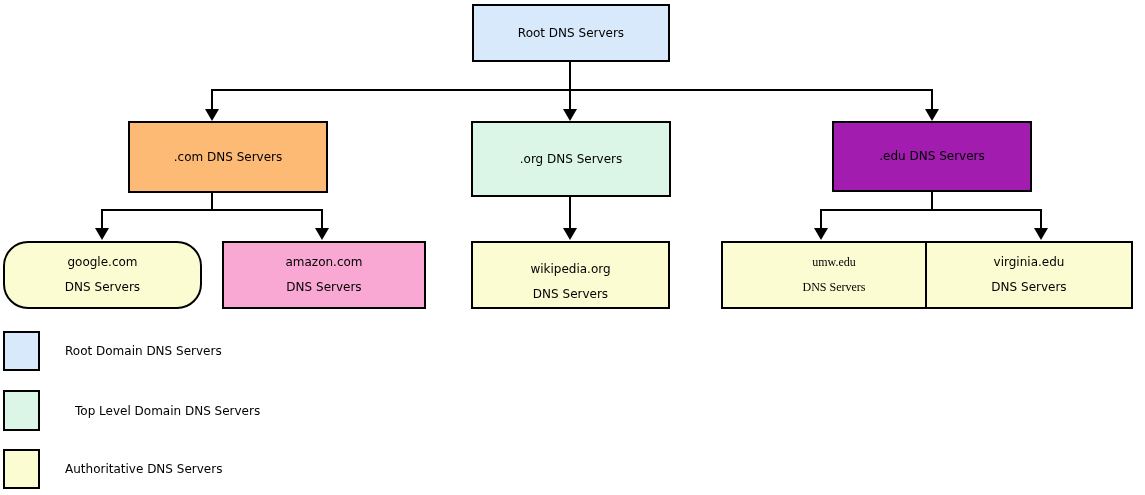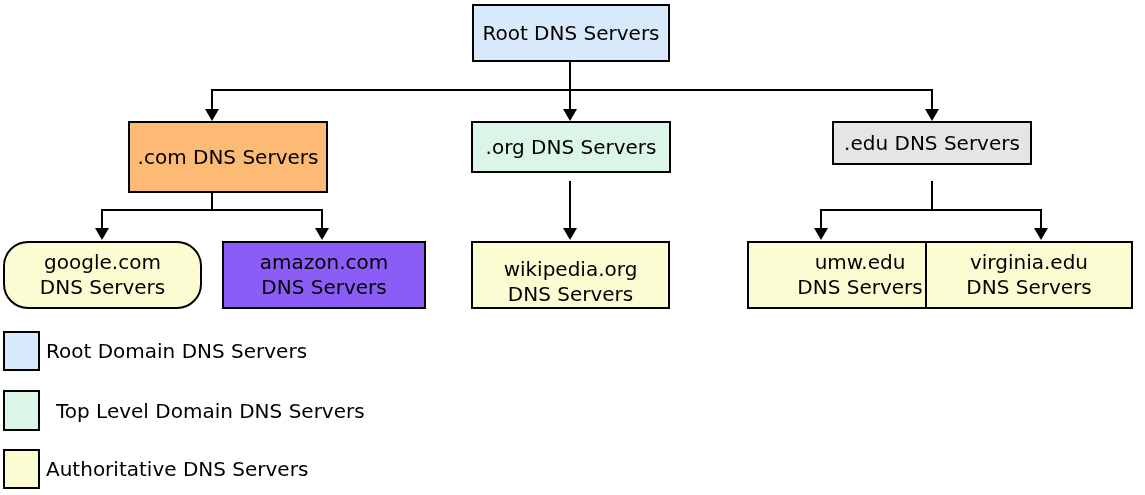--- a/index.html
+++ b/index.html
@@ -5,21 +5,21 @@
   * { margin: 0; padding: 0; box-sizing: border-box; }
   html, body { background: #ffffff; }
   body { font-family: "DejaVu Sans", "Liberation Sans", sans-serif; }
 
   .stage {
     position: relative;
     width: 1145px;
     height: 495px;
     background: #ffffff;
     overflow: hidden;
-    font-size: 20px;
+    font-size: 12px;
     color: #000000;
   }
 
   
   .node {
     position: absolute;
     border: 2px solid #000000;
     display: flex;
     flex-direction: column;
     align-items: center;
@@ -50,21 +50,21 @@
     display: flex;
     align-items: center;
   }
   .legend-swatch {
     width: 37px;
     height: 40px;
     border: 2px solid #000000;
     flex: 0 0 auto;
   }
   .legend-label {
-    margin-left: 6px;
+    margin-left: 25px;
     white-space: nowrap;
   }
 </style>
 </head>
 <body>
 
 <div class="stage">
 
   <div class="vline" style="left:569px; top:61px; height:29px;"></div>
   <div class="hline" style="left:211px; top:89px; width:722px;"></div>
@@ -93,44 +93,44 @@
   <div class="arrow-down" style="left:1034px; top:228px;"></div>
 
   <div class="node" style="left: 472px; top: 4px; width: 198px; height: 58px; background-color: rgb(216, 233, 251);">
     <span>Root DNS Servers</span>
   </div>
 
   <div class="node" style="left: 128px; top: 121px; width: 200px; height: 72px; background-color: #fdba74;">
     <span>.com DNS Servers</span>
   </div>
 
-  <div class="node" style="left: 471px; top: 121px; width: 200px; height: 52px; background-color: rgb(219, 246, 231);">
+  <div class="node" style="left: 471px; top: 121px; width: 200px; height: 76px; background-color: rgb(219, 246, 231);">
     <span>.org DNS Servers</span>
   </div>
 
-  <div class="node" style="left: 832px; top: 121px; width: 200px; height: 44px; background-color: #e5e5e5;">
+  <div class="node" style="left: 832px; top: 121px; width: 200px; height: 71px; background-color: #a21caf;">
     <span>.edu DNS Servers</span>
   </div>
 
   <div class="node" style="left: 3px; top: 241px; width: 199px; height: 68px; background-color: rgb(252, 252, 210); border-radius: 25px;">
     <span>google.com</span>
     <span>DNS Servers</span>
   </div>
 
-  <div class="node" style="left: 222px; top: 241px; width: 204px; height: 68px; background-color: #8b5cf6;">
+  <div class="node" style="left: 222px; top: 241px; width: 204px; height: 68px; background-color: #f9a8d4;">
     <span>amazon.com</span>
     <span>DNS Servers</span>
   </div>
 
   <div class="node" style="left: 471px; top: 241px; width: 199px; height: 68px; background-color: rgb(252, 252, 210); justify-content: flex-end;">
     <span>wikipedia.org</span>
     <span>DNS Servers</span>
   </div>
 
-  <div class="node" style="left: 747px; top: 241px; width: 226px; height: 68px; background-color: rgb(252, 252, 210);">
+  <div class="node" style="left: 721px; top: 241px; width: 226px; height: 68px; background-color: rgb(252, 252, 210); font-family: Liberation Serif, serif;">
     <span>umw.edu</span>
     <span>DNS Servers</span>
   </div>
 
   <div class="node" style="left: 925px; top: 241px; width: 208px; height: 68px; background-color: rgb(252, 252, 210);">
     <span>virginia.edu</span>
     <span>DNS Servers</span>
   </div>
 
   <div class="legend-item" style="top:331px; height:40px;">

